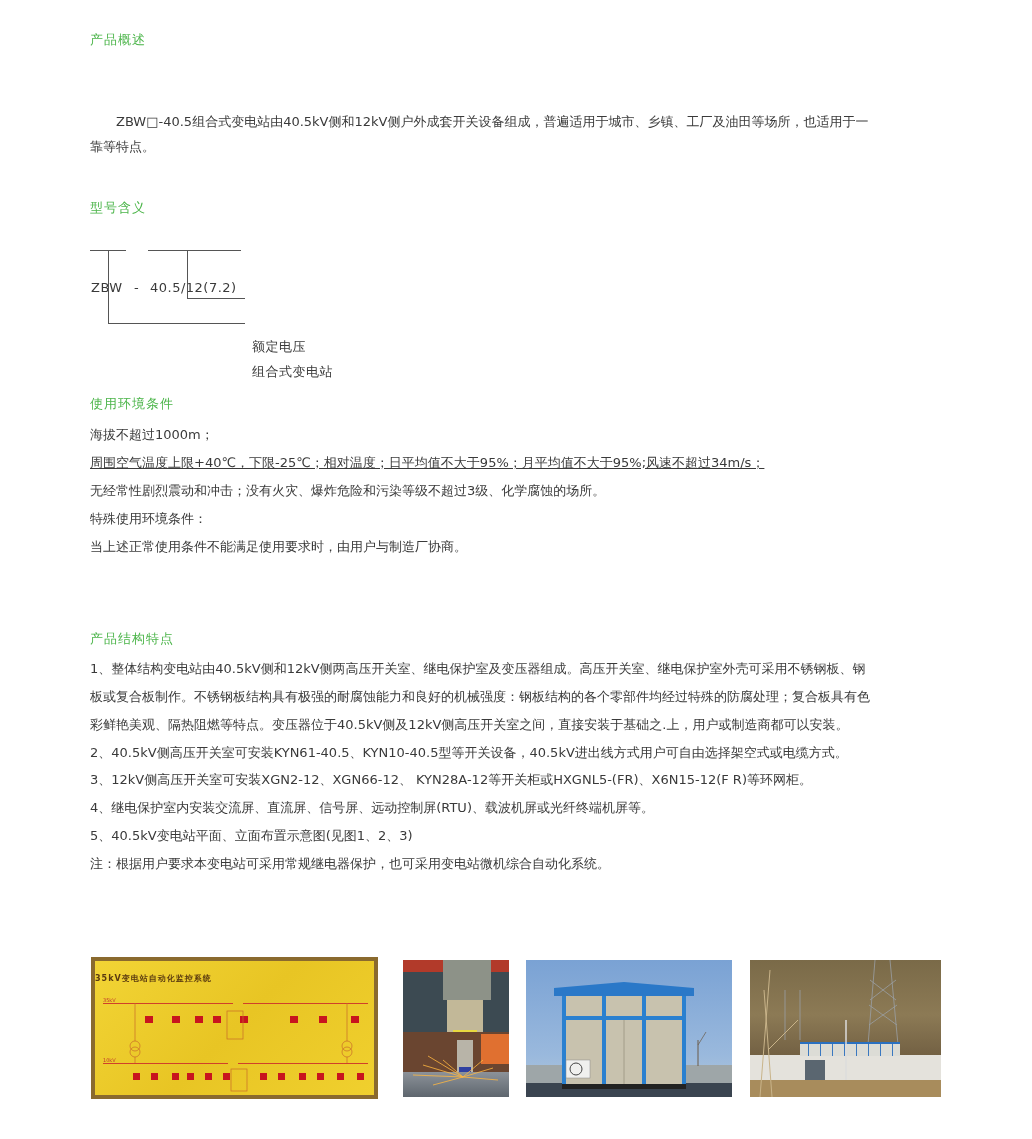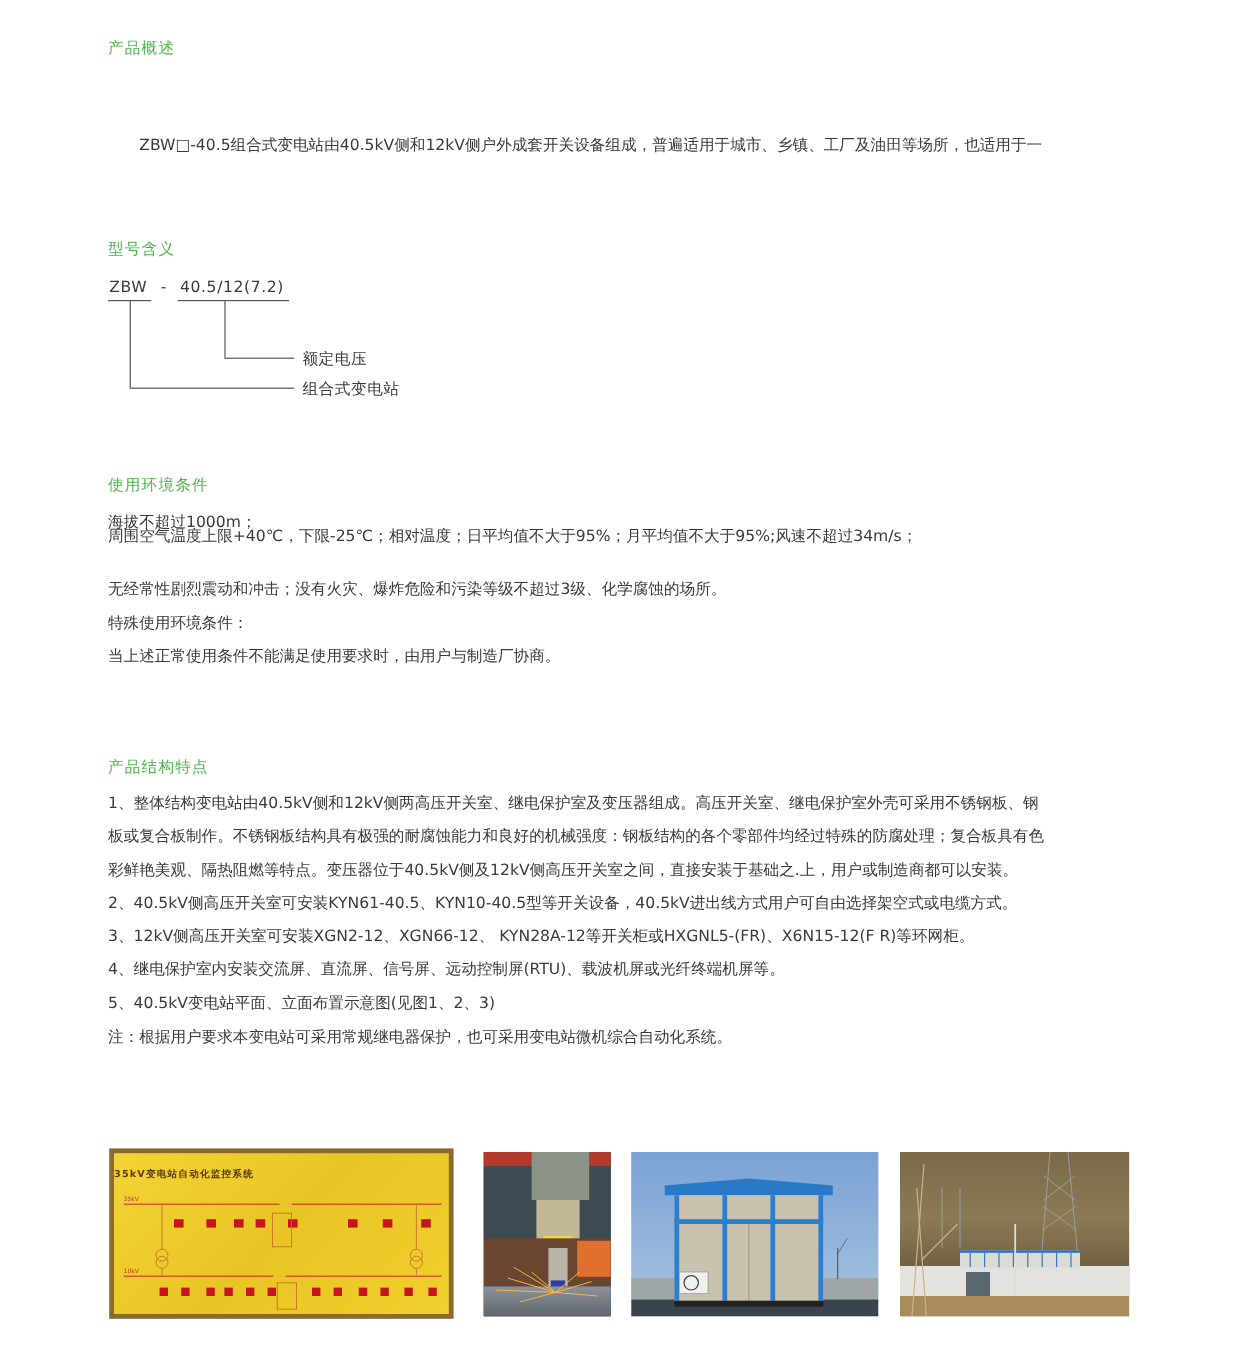--- a/index.html
+++ b/index.html
@@ -18,33 +18,34 @@
       font-size: 13px; line-height: 25px; color: #3a3a3a; margin: 0;
       text-align: justify;
     }
     .para .indent { display: inline-block; width: 26px; }
     .line {
       position: absolute; left: 90px; font-size: 13px; color: #3a3a3a;
       white-space: nowrap; margin: 0;
     }
     
     .model-code {
-      position: absolute; font-size: 13px; color: #3a3a3a; white-space: nowrap; letter-spacing: 0.5px;
+      position: absolute; font-size: 13px; color: #3a3a3a; white-space: nowrap; letter-spacing: 0.5px; margin-top: 48px;
     }
     .diag-line { position: absolute; background: #555; }
     
     .photo { position: absolute; overflow: hidden; }
     svg { display: block; }
   </style>
 </head>
 <body>
 
 <h2 class="section-title" style="top:31px;">产品概述</h2>
 <div class="para" style="top:61px;margin-top:48px;">
   <div style="white-space:nowrap;"><span class="indent"></span><span>ZBW□-40.5组合式变电站由40.5kV侧和12kV侧户外成套开关设备组成，普遍适用于城市、乡镇、工厂及油田等场所，也适用于一</span></div>
+  <div style="white-space:nowrap;">靠等特点。</div>
 </div>
 
 <h2 class="section-title" style="top:199px;">型号含义</h2>
 <div>
   <span class="model-code" style="left:91px; top:232px;">ZBW</span>
   <span class="model-code" style="left:134px; top:232px;">-</span>
   <span class="model-code" style="left:150px; top:232px;">40.5/12(7.2)</span>
 
   <div class="diag-line" style="left:90px; top:250px; width:36px; height:1px;"></div>
   <div class="diag-line" style="left:148px; top:250px; width:93px; height:1px;"></div>
@@ -53,21 +54,21 @@
   <div class="diag-line" style="left:187px; top:298px; width:58px; height:1px;"></div>
   <span class="model-code" style="left:252px; top:290px;">额定电压</span>
 
   <div class="diag-line" style="left:108px; top:250px; width:1px; height:73px;"></div>
   <div class="diag-line" style="left:108px; top:323px; width:137px; height:1px;"></div>
   <span class="model-code" style="left:252px; top:315px;">组合式变电站</span>
 </div>
 
 <h2 class="section-title" style="top:395px;">使用环境条件</h2>
 <p class="line" style="top:426px;">海拔不超过1000m；</p>
-<p class="line" style="top:438px;">周围空气温度上限+40℃，下限-25℃；相对温度；日平均值不大于95%；月平均值不大于95%;风速不超过34m/s；</p>
+<p class="line" style="top:454px;text-decoration:underline;">周围空气温度上限+40℃，下限-25℃；相对温度；日平均值不大于95%；月平均值不大于95%;风速不超过34m/s；</p>
 <p class="line" style="top:482px;">无经常性剧烈震动和冲击；没有火灾、爆炸危险和污染等级不超过3级、化学腐蚀的场所。</p>
 <p class="line" style="top:510px;">特殊使用环境条件：</p>
 <p class="line" style="top:538px;">当上述正常使用条件不能满足使用要求时，由用户与制造厂协商。</p>
 
 <h2 class="section-title" style="top:630px;">产品结构特点</h2>
 <p class="line" style="top:660px;">1、整体结构变电站由40.5kV侧和12kV侧两高压开关室、继电保护室及变压器组成。高压开关室、继电保护室外壳可采用不锈钢板、钢</p>
 <p class="line" style="top:688px;">板或复合板制作。不锈钢板结构具有极强的耐腐蚀能力和良好的机械强度：钢板结构的各个零部件均经过特殊的防腐处理；复合板具有色</p>
 <p class="line" style="top:716px;">彩鲜艳美观、隔热阻燃等特点。变压器位于40.5kV侧及12kV侧高压开关室之间，直接安装于基础之.上，用户或制造商都可以安装。</p>
 <p class="line" style="top:744px;">2、40.5kV侧高压开关室可安装KYN61-40.5、KYN10-40.5型等开关设备，40.5kV进出线方式用户可自由选择架空式或电缆方式。</p>
 <p class="line" style="top:771px;">3、12kV侧高压开关室可安装XGN2-12、XGN66-12、 KYN28A-12等开关柜或HXGNL5-(FR)、X6N15-12(F R)等环网柜。</p>

